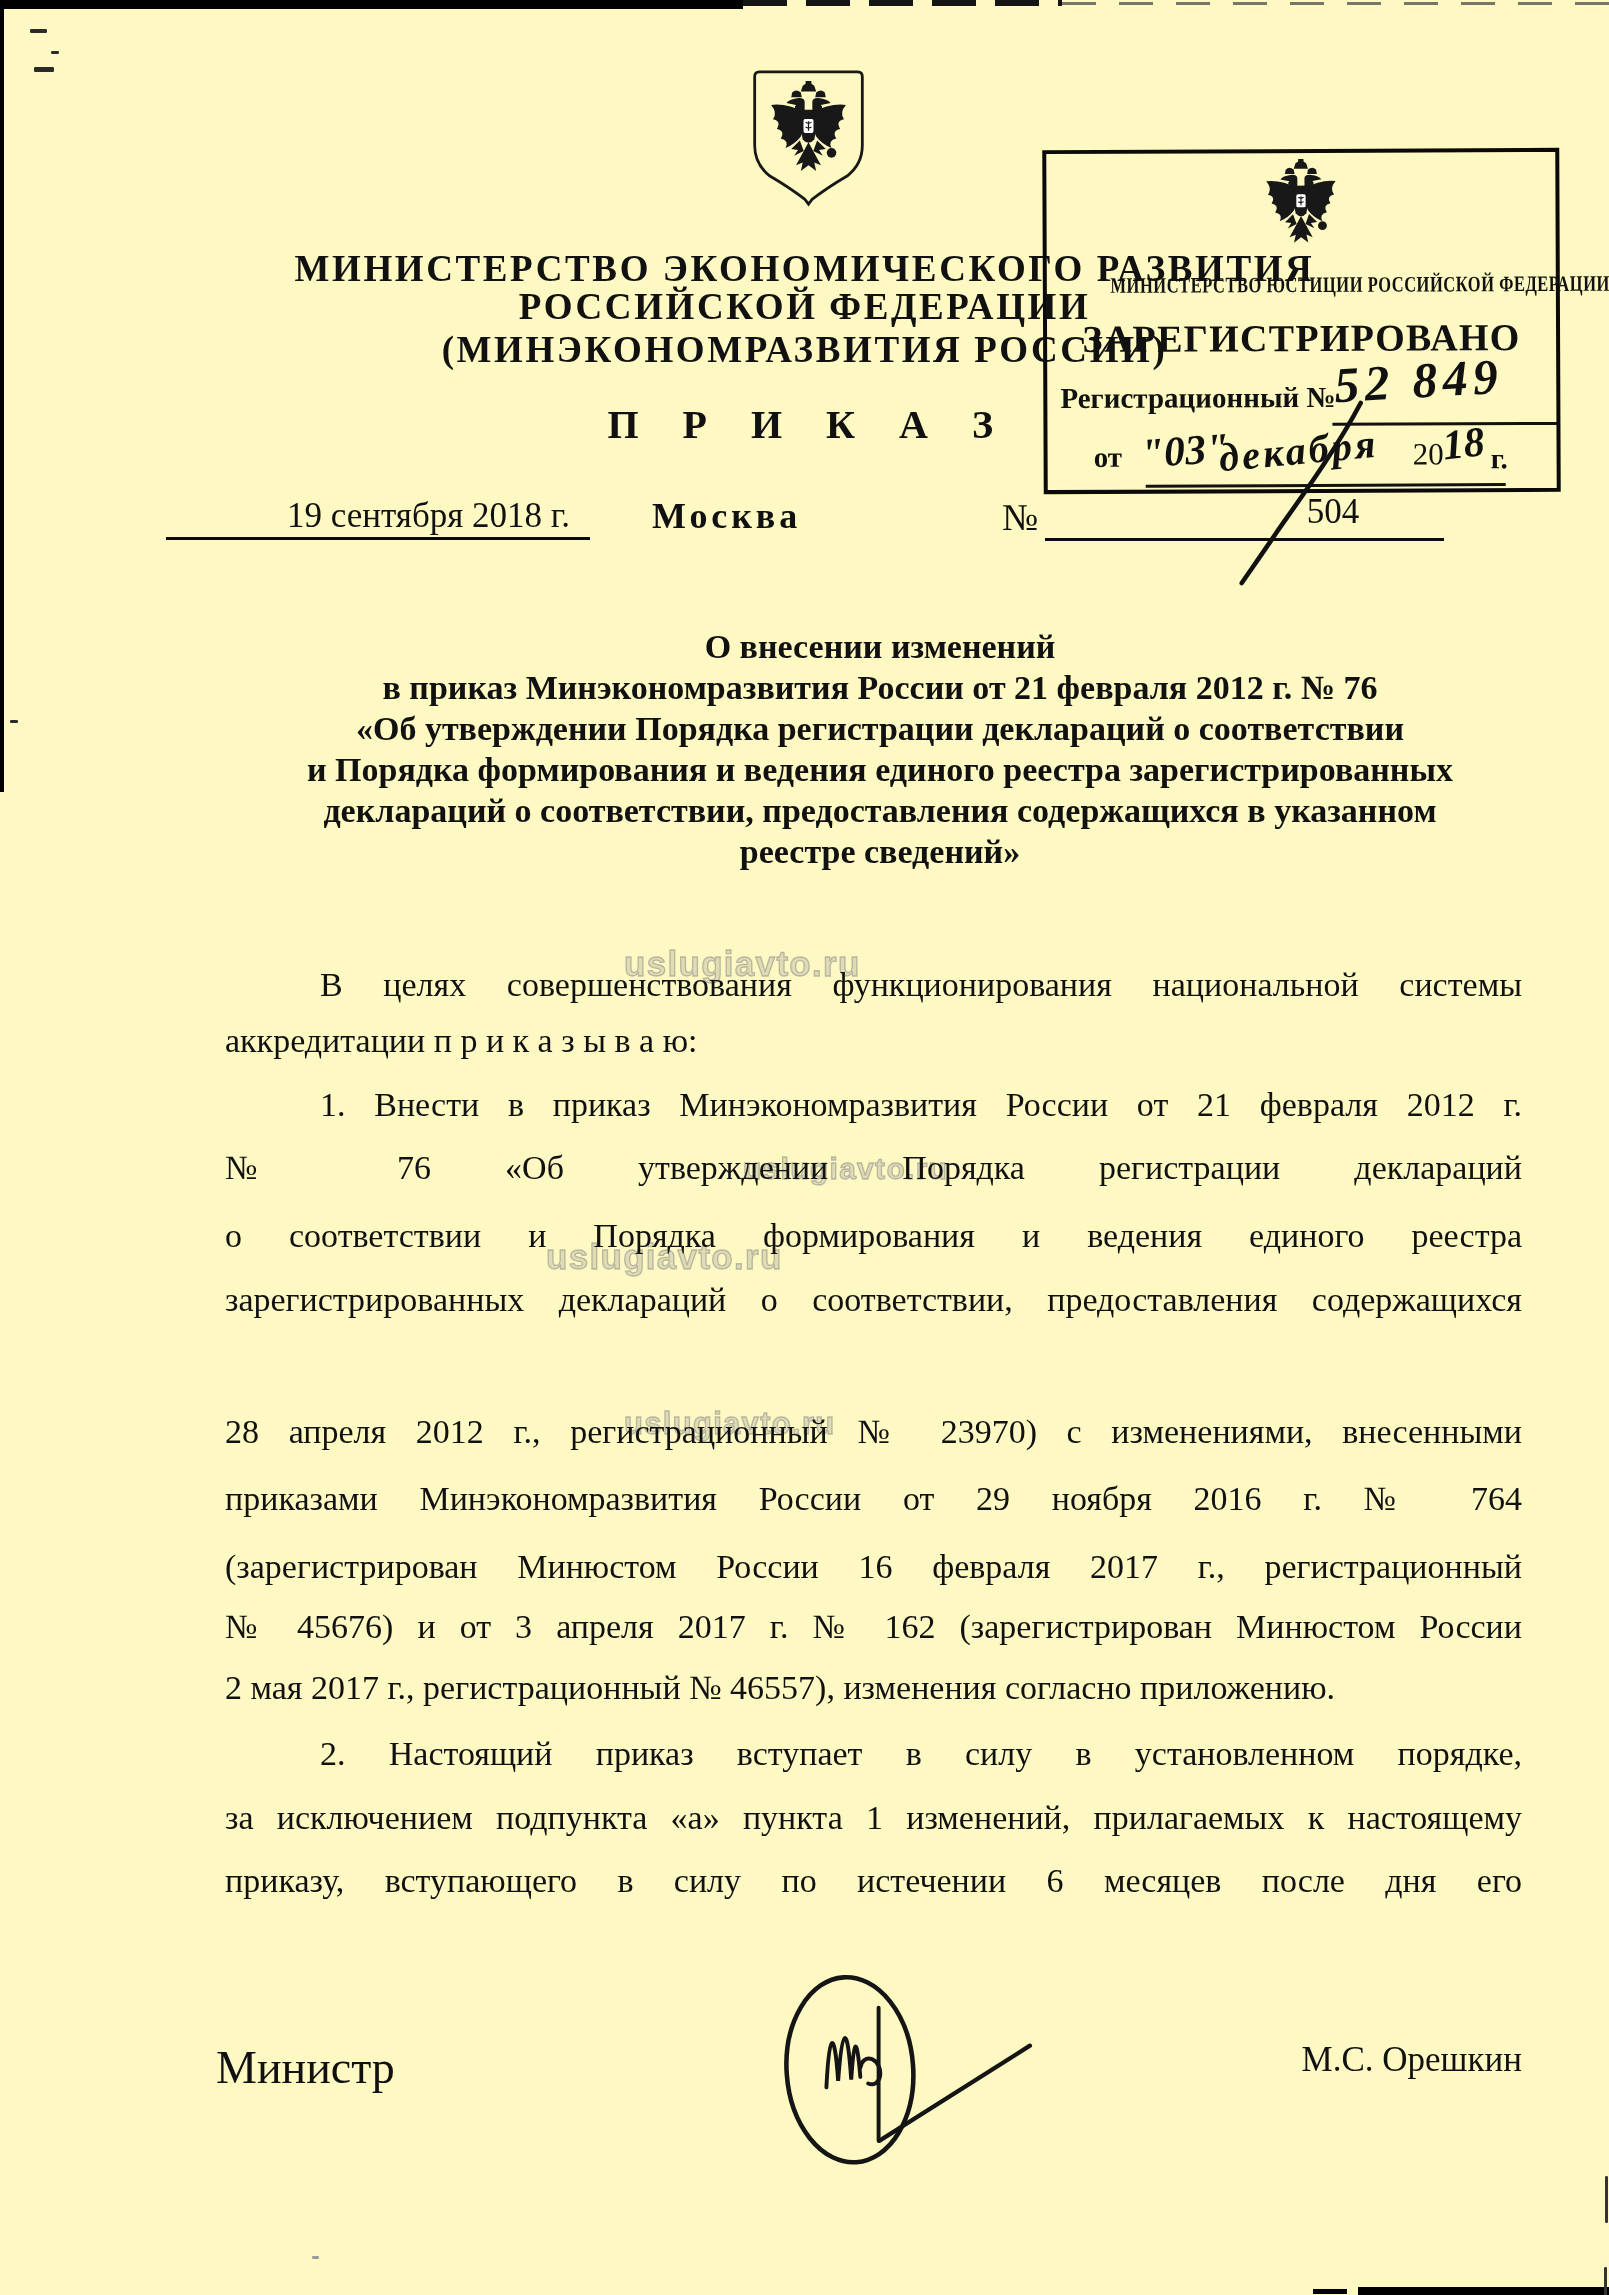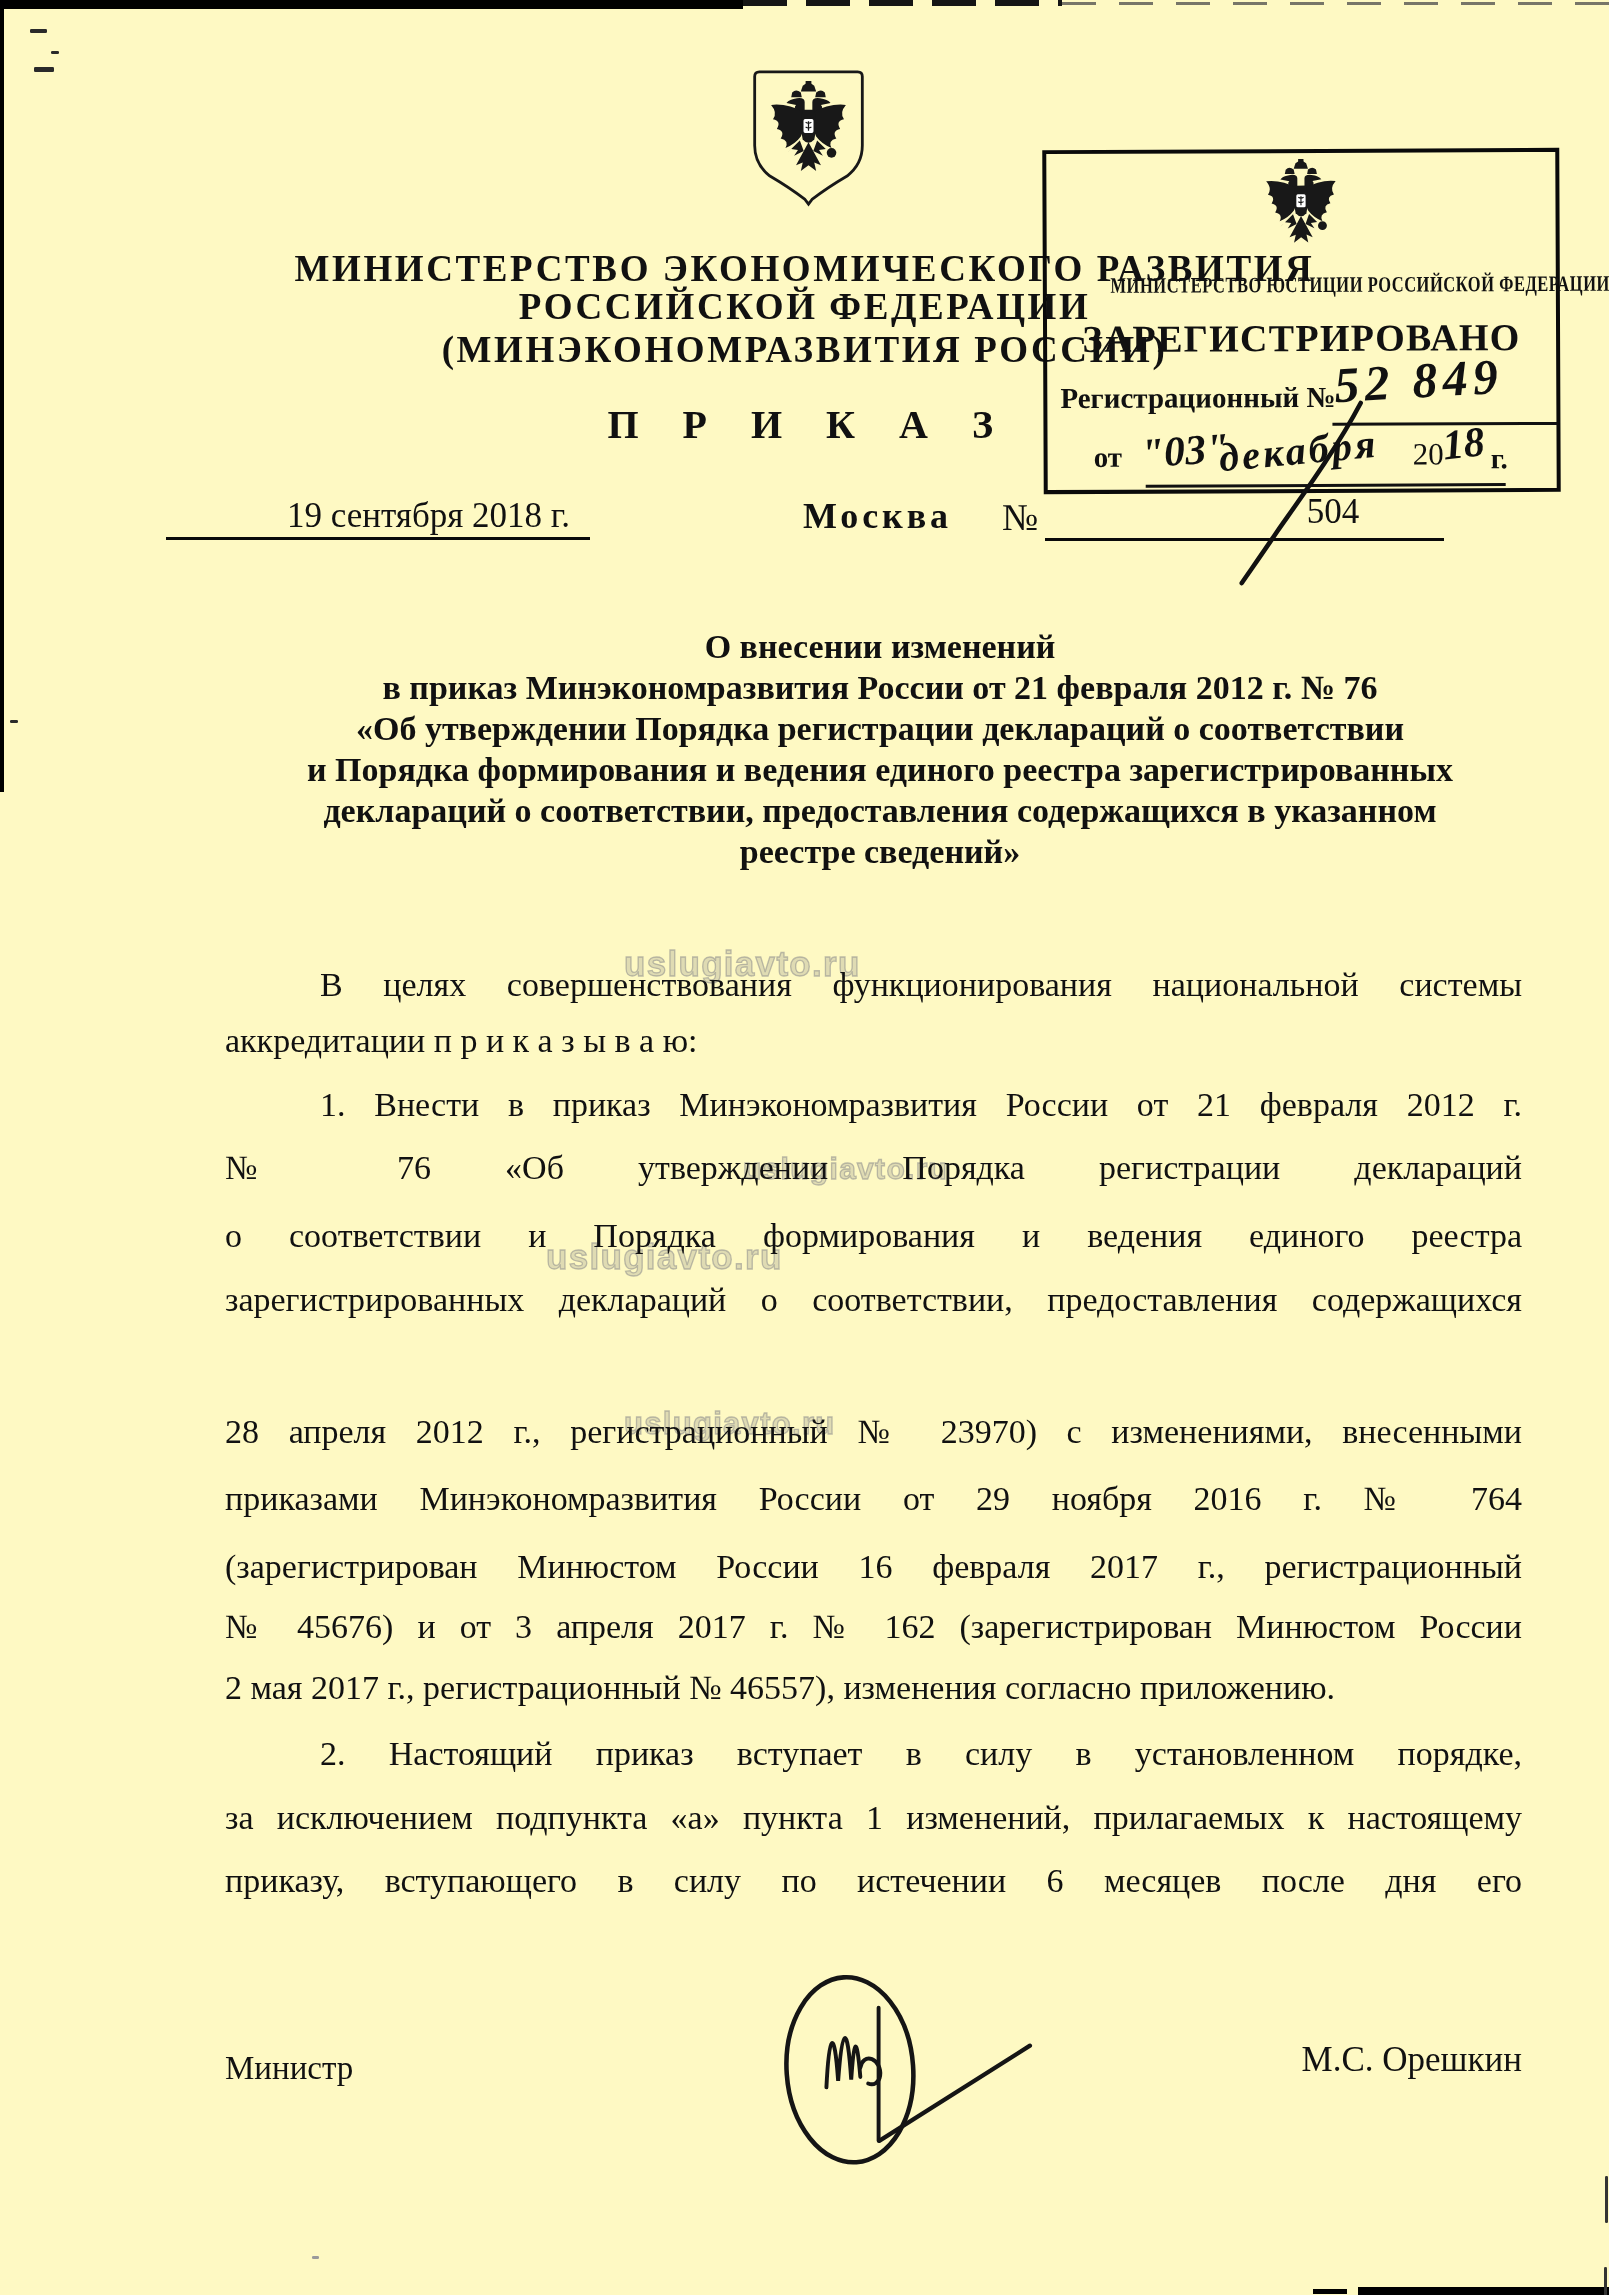--- a/index.html
+++ b/index.html
@@ -28,21 +28,21 @@
   .sp7{left:1604px;top:2267px;width:3.3px;height:30px;background:#333;}
   
   .emblem{left:750px;top:68px;width:117px;height:147px;}
   .ml{left:0;width:1609px;text-align:center;font-weight:bold;font-size:37px;
       line-height:39px;letter-spacing:2.6px;white-space:nowrap;}
   .m1{top:249px;} .m2{top:287px;} .m3{top:330px;}
   .prikaz{left:0;top:405px;width:1609px;text-align:center;font-weight:bold;
       font-size:40px;line-height:39px;letter-spacing:17px;text-indent:8.5px;}
   .date{left:235px;top:497px;width:387px;text-align:center;font-size:35px;line-height:38px;white-space:nowrap;}
   .date-line{left:166px;top:537px;width:424px;height:3.3px;background:#0a0a0a;}
-  .city{left:652px;top:497px;width:300px;text-align:right;font-weight:bold;
+  .city{left:652px;top:497px;width:300px;text-align:left;font-weight:bold;
       font-size:36px;line-height:38px;letter-spacing:3.9px;}
   .numsign{left:1002px;top:498px;font-size:38px;line-height:38px;}
   .num-line{left:1045px;top:538px;width:399px;height:3.3px;background:#0a0a0a;}
   .order-number{left:1284px;top:493px;width:98px;text-align:center;font-size:35px;line-height:38px;}
   
   .stamp-box{left:1043px;top:149px;width:509px;height:336px;border:4.6px solid #0a0a0a;
       transform:rotate(-0.25deg);}
   .stamp-box > div{position:absolute;white-space:nowrap;}
   .stamp-eagle{left:207px;top:5.2px;width:95px;height:98px;position:absolute;}
   .stamp-min{left:0;top:119px;width:509px;text-align:center;font-size:22px;line-height:26px;
@@ -77,21 +77,21 @@
   .b12{top:1734px;} .b13{top:1798px;} .b14{top:1861px;} .b15{top:1920px;}
   
   .wm{position:absolute;font-family:"Liberation Sans","DejaVu Sans",sans-serif;
       font-weight:bold;color:rgba(130,130,130,.25);
       -webkit-text-stroke:1.3px rgba(140,140,140,.55);letter-spacing:1.3px;}
   .w1{left:624px;top:944px;font-size:35px;}
   .w2{left:743px;top:1152px;font-size:30px;}
   .w3{left:546px;top:1237px;font-size:35px;}
   .w4{left:624px;top:1406px;font-size:31px;}
   
-  .minister{left:225px;top:2049px;font-size:33px;line-height:38px;}
+  .minister{left:216px;top:2049px;font-size:46px;line-height:38px;}
   .sig-name{left:1238px;top:2041px;width:284px;text-align:right;font-size:35px;line-height:38px;}
   .sig-svg{left:769px;top:1962px;width:274px;height:209px;}
   .hidden-defs{position:absolute;width:0;height:0;overflow:hidden;}
 </style>
 </head>
 <body>
 
 <svg class="hidden-defs" aria-hidden="true">
   <symbol id="eagle" viewBox="0 0 100 110">
     <g fill="#181818">

